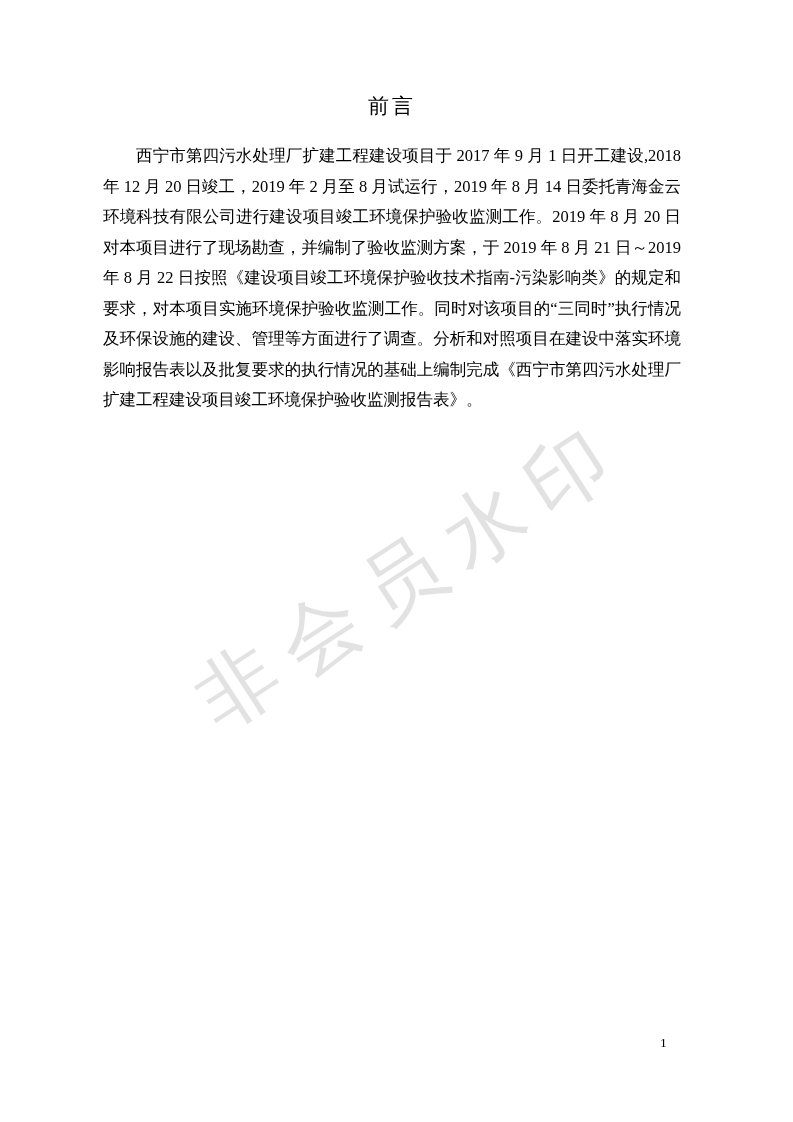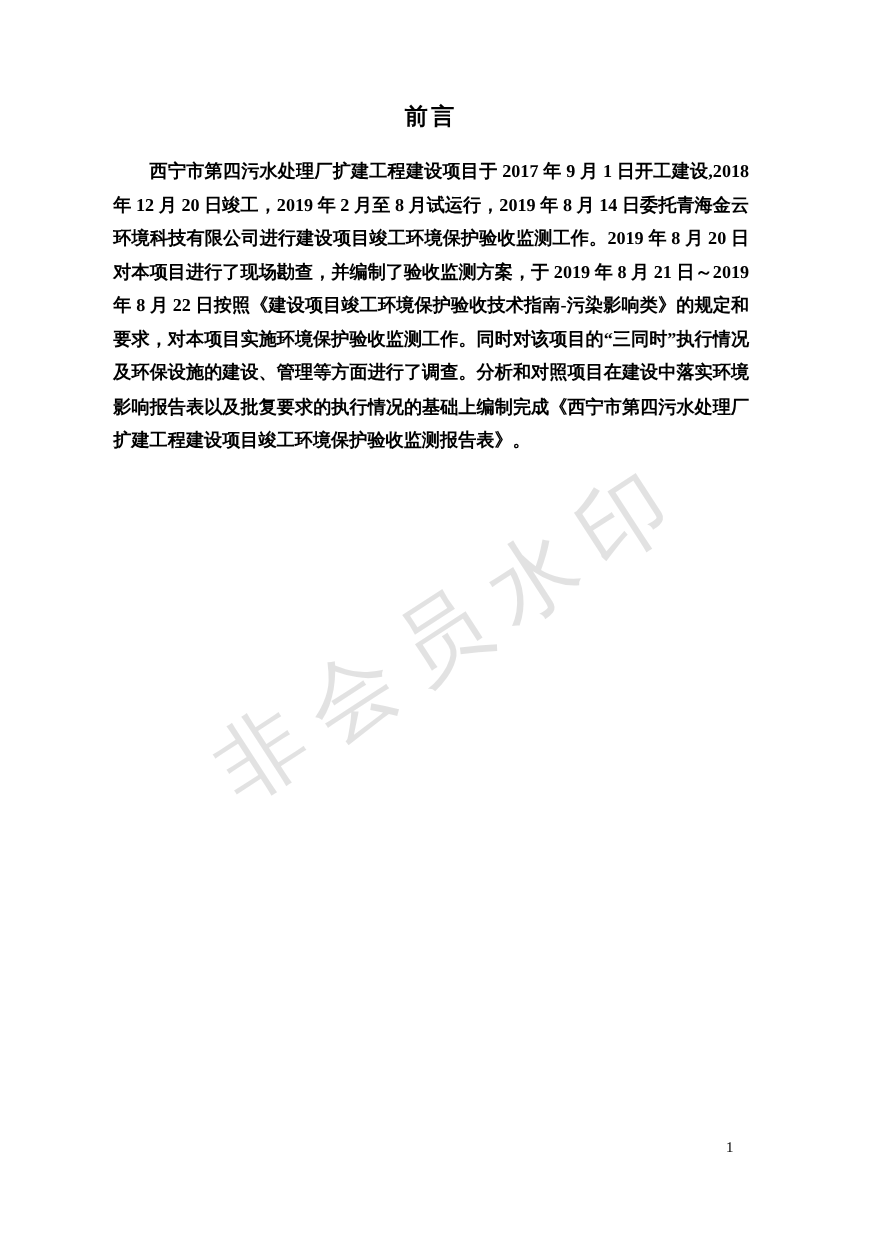--- a/index.html
+++ b/index.html
@@ -16,35 +16,34 @@
     box-sizing: border-box;
     padding: 95px 112px 0 103px;
     font-family: "Liberation Serif", "DejaVu Serif", serif;
     color: #000000;
     overflow: hidden;
   }
   .doc-title {
     margin: 0 0 24px 0;
     font-size: 21px;
     line-height: 22px;
-    font-weight: bold;
+    font-weight: normal;
     text-align: center;
     letter-spacing: 3px;
   }
   .para {
     margin: 0;
     font-size: 16.5px;
     line-height: 30.5px;
     text-align: justify;
     text-indent: 2em;
     word-break: break-all;
   }
   .para.gap-before {
     margin-top: 9px;
-    font-weight: bold;
   }
   .watermark {
     position: absolute;
     left: 130px;
     top: 520px;
     width: 560px;
     height: 110px;
     line-height: 110px;
     text-align: center;
     font-size: 80px;

